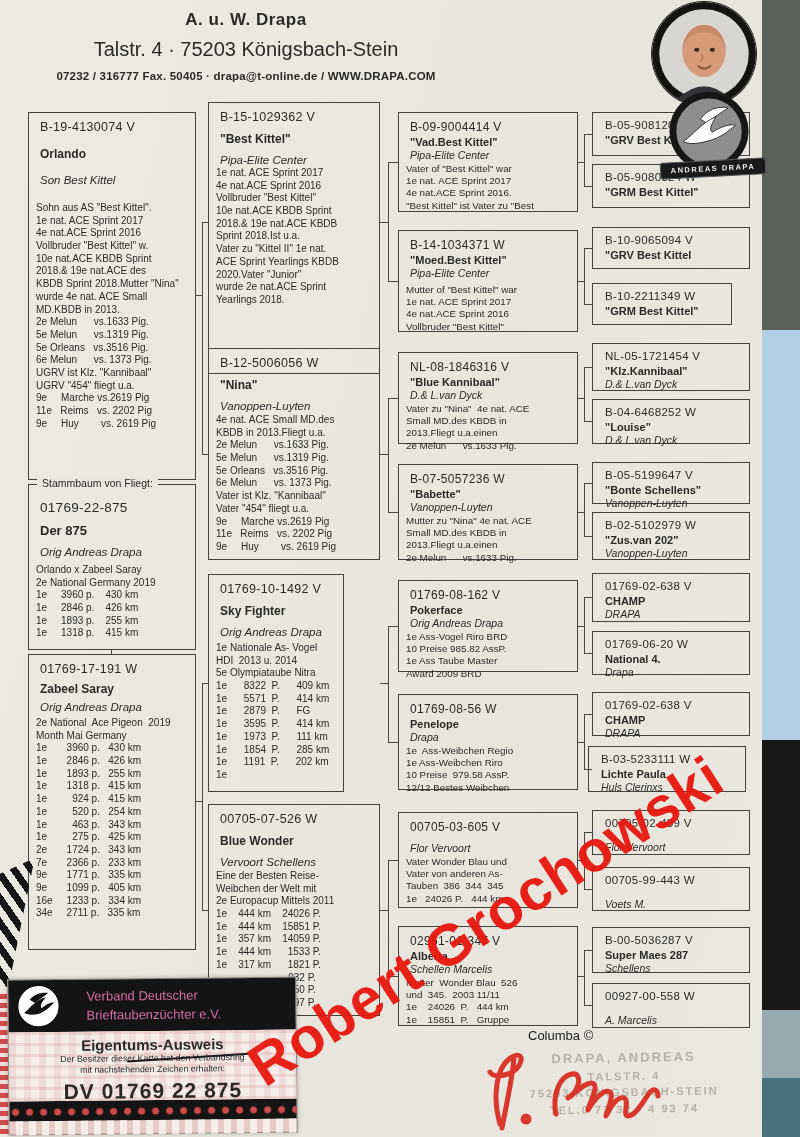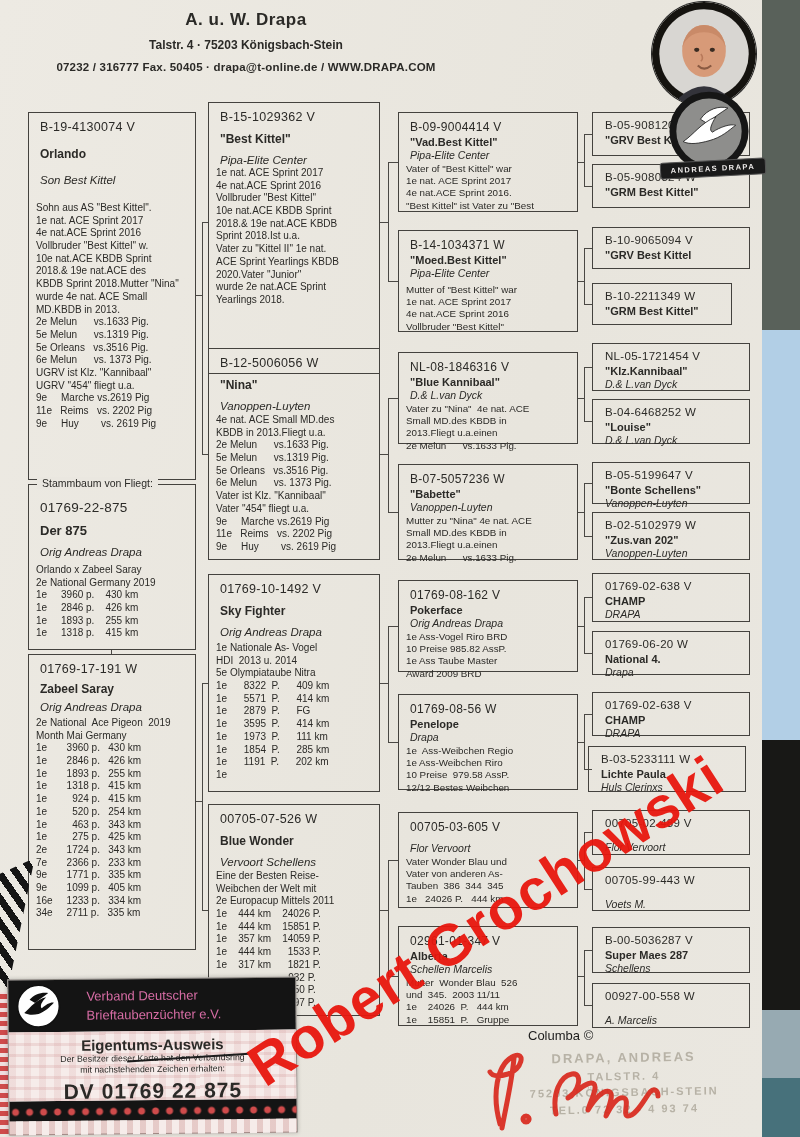--- a/index.html
+++ b/index.html
@@ -11,21 +11,21 @@
   
   .env{position:absolute;width:38px;left:762px;z-index:0;}
   .env-top{top:0;height:330px;background:#59615a;}
   .env-mid{top:330px;height:410px;background:#b2cfe6;}
   .env-dark{top:740px;height:270px;background:#181816;}
   .env-bottom{top:1010px;height:127px;background:#97aab2;}
   .env-teal{top:1078px;height:59px;background:#47717b;}
 
   header{position:absolute;left:0;top:10px;width:492px;text-align:center;z-index:2;}
   .h-name{font-size:17px;font-weight:bold;letter-spacing:.5px;}
-  .h-addr{font-size:12px;font-weight:bold;margin-top:8px;}
+  .h-addr{font-size:20px;font-weight:normal;margin-top:8px;}
   .h-contact{font-size:11.5px;font-weight:bold;margin-top:9px;letter-spacing:.2px;}
 
   .box{position:absolute;border:1px solid #44423e;box-sizing:border-box;
        padding:5px 7px;z-index:2;background:transparent;}
   .ring{font-size:12.5px;margin:2px 0 8px 4px;letter-spacing:.3px;}
   .bname{font-size:12px;font-weight:bold;margin:0 0 8px 4px;}
   .strain{font-size:11.5px;font-style:italic;margin:0 0 6px 4px;}
   .blines{font-size:10px;line-height:1.27;white-space:pre;}
   .bname:empty,.strain:empty{display:none;}
   .g1 .ring{margin-bottom:13px;}
@@ -250,21 +250,21 @@
 5e Melun      vs.1319 Pig.
 5e Orleans   vs.3516 Pig.
 6e Melun      vs. 1373 Pig.
 Vater ist Klz. "Kannibaal"
 Vater "454" fliegt u.a.
 9e     Marche vs.2619 Pig
 11e   Reims   vs. 2202 Pig
 9e     Huy        vs. 2619 Pig</div>
   </div>
 
-  <div class="box" style="left:208px;top:574px;width:172px;height:218px">
+  <div class="box" style="left:208px;top:574px;width:136px;height:218px">
     <div class="ring">01769-10-1492 V</div>
     <div class="bname">Sky  Fighter</div>
     <div class="strain" style="margin-bottom:4px">Orig Andreas Drapa</div>
     <div class="blines">1e Nationale As- Vogel
 HDI  2013 u. 2014
 5e Olympiataube Nitra
 1e      8322  P.      409 km
 1e      5571  P.      414 km
 1e      2879  P.      FG
 1e      3595  P.      414 km

